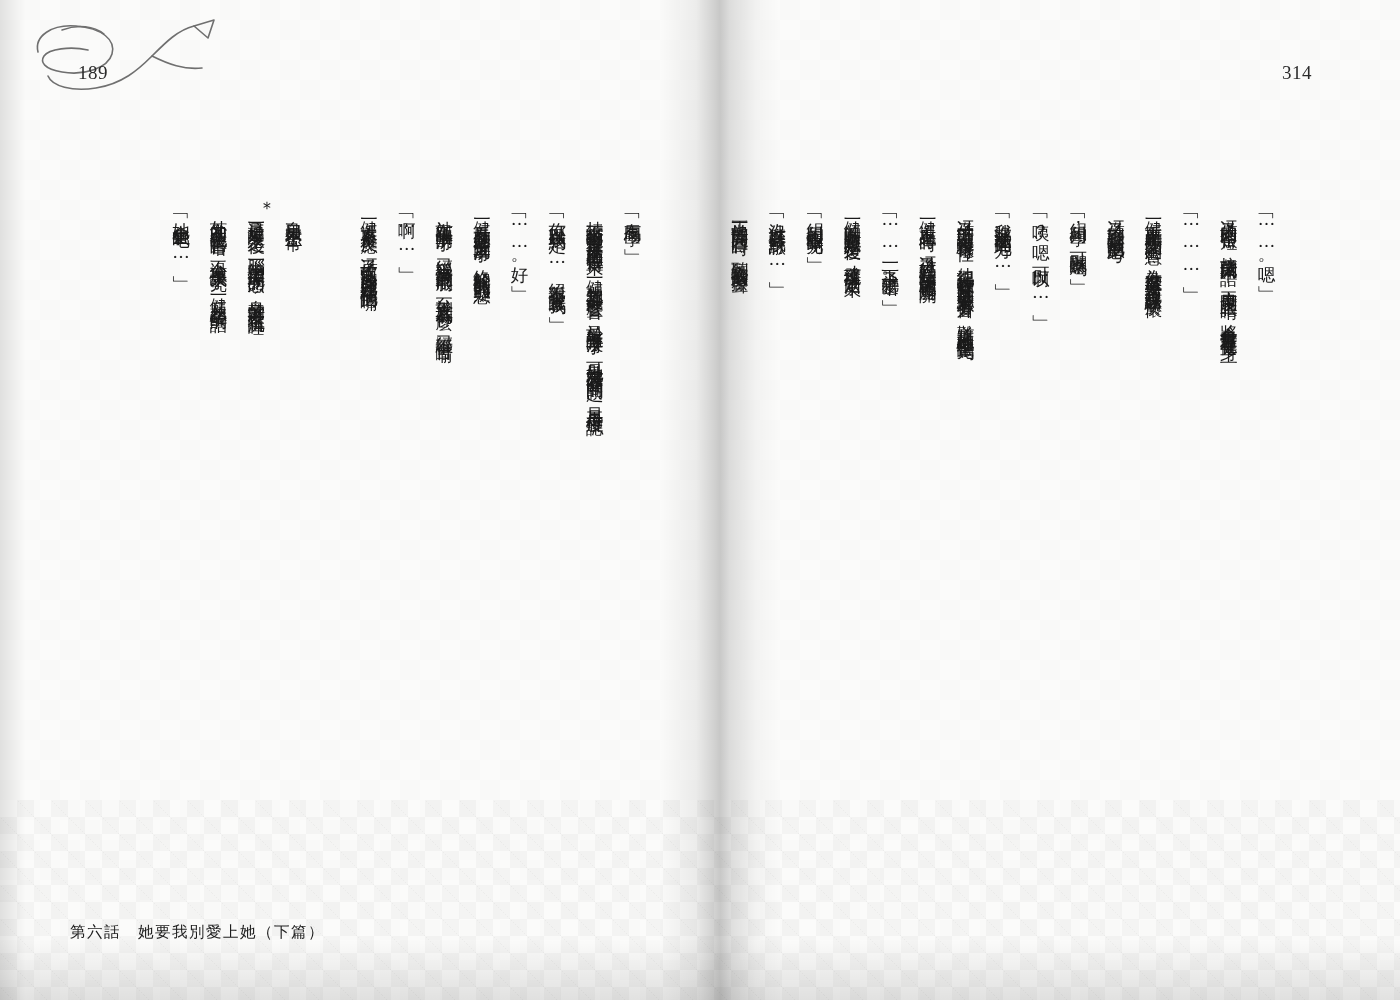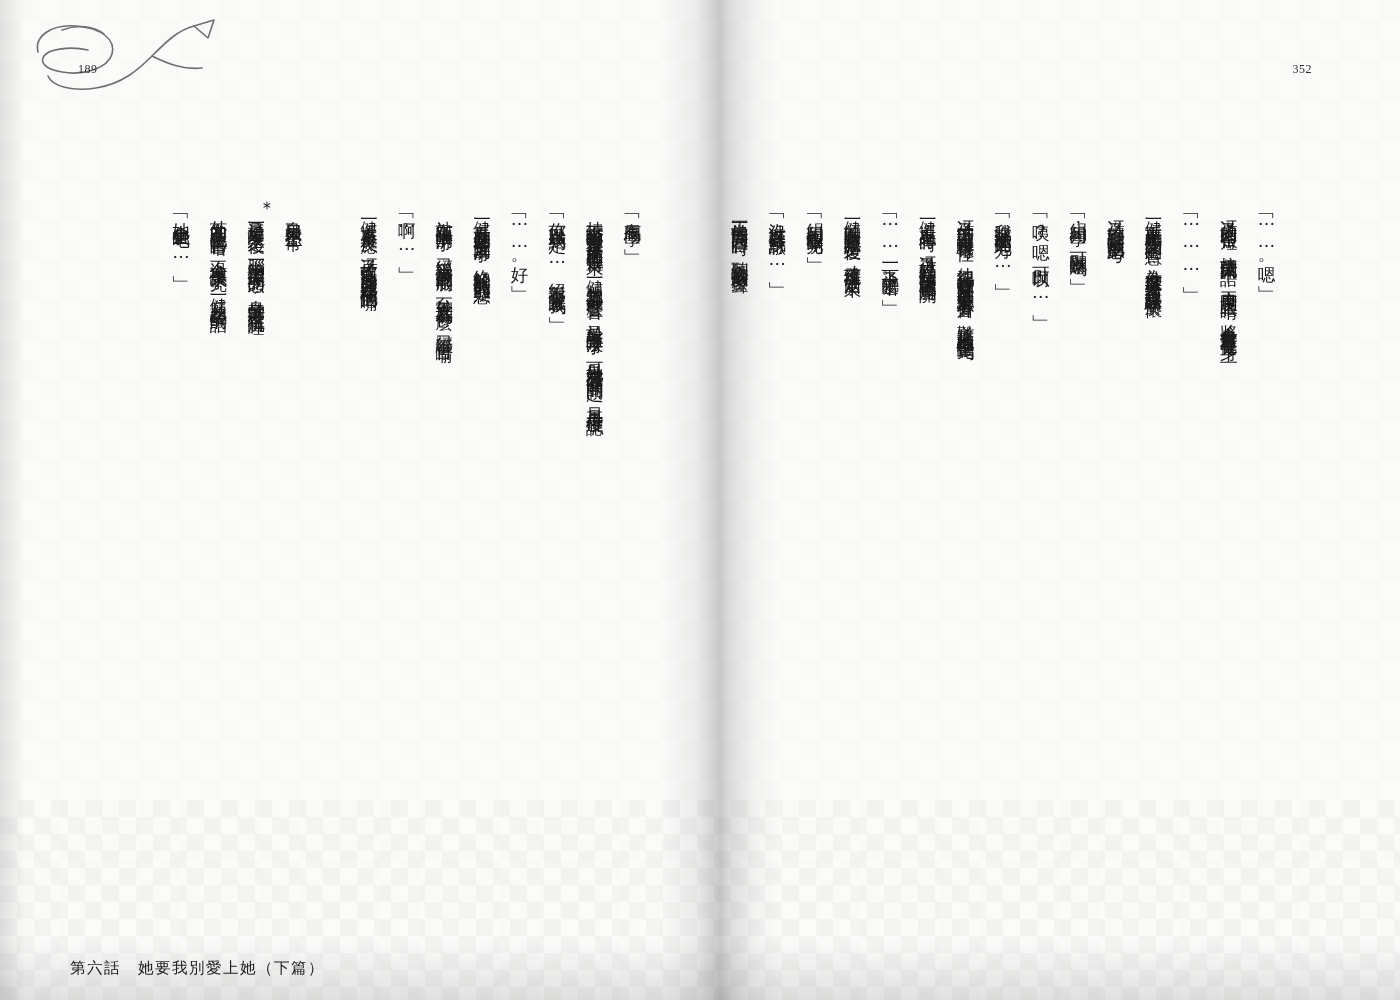--- a/index.html
+++ b/index.html
@@ -83,21 +83,21 @@
     left: 0; top: 0; bottom: 0;
     width: 26px;
     background: linear-gradient(to right, rgba(0,0,0,0.10), rgba(0,0,0,0));
     pointer-events: none;
   }
 
   
   .page-number {
     position: absolute;
     font-family: "Liberation Serif", "DejaVu Serif", serif;
-    font-size: 12px;
+    font-size: 19px;
     letter-spacing: .5px;
     color: #2b2b2b;
   }
   .page-number.left  { left: 78px;  top: 62px; }
   .page-number.right { right: 88px; top: 62px; }
 
   
   .text-block {
     position: absolute;
     writing-mode: vertical-rl;
@@ -135,21 +135,20 @@
 
   
   .footer-chapter {
     position: absolute;
     left: 70px;
     top: 922px;
     font-family: "DejaVu Serif", "Liberation Serif", serif;
     font-size: 15.5px;
     letter-spacing: 1.5px;
     color: #1d1d1d;
-    margin-top: 36px;
   }
 
   
   .watermark-title {
     position: absolute;
     right: 52px;
     bottom: 46px;
     font-family: "Liberation Serif", "DejaVu Serif", serif;
     font-size: 62px;
     letter-spacing: 3px;
@@ -187,21 +186,21 @@
     <g fill="none" stroke="#6f6f6f" stroke-width="1.6" stroke-linecap="round" stroke-linejoin="round">
       <path d="M20,46 C16,30 34,18 58,20 C84,22 98,34 94,48 C90,62 66,70 44,66 C26,63 22,56 26,50 C31,43 52,40 70,44"></path>
       <path d="M30,70 C34,80 54,86 78,82 C104,78 120,64 134,50 C148,36 160,24 176,20"></path>
       <path d="M176,20 L196,14 L190,32 Z"></path>
       <path d="M134,50 C150,58 166,64 184,62"></path>
       <path d="M44,24 C60,18 76,20 86,28"></path>
     </g>
   </svg>
 
   <div class="page-number left">189</div>
-  <div class="page-number right">352</div>
+  <div class="page-number right">314</div>
 
   <div class="text-block right-page">
     <span class="col">「……嗯。」</span>
     <span class="col">冴子的回答很短，接著就閉口不語，再度閉上眼睛，將全身重量靠在健一身上。</span>
     <span class="col">「………」</span>
     <span class="col">健一重新思考剛才約定的含意。為什麼冴子要對這種承諾耿耿於懷？</span>
     <span class="col">冴子的說話聲打斷他的思考。</span>
     <span class="col">「絹川同學，可以關燈嗎？」</span>
     <span class="col">「咦？嗯、可以啊……」</span>
     <span class="col">「我沒辦法在亮的地方……」</span>

